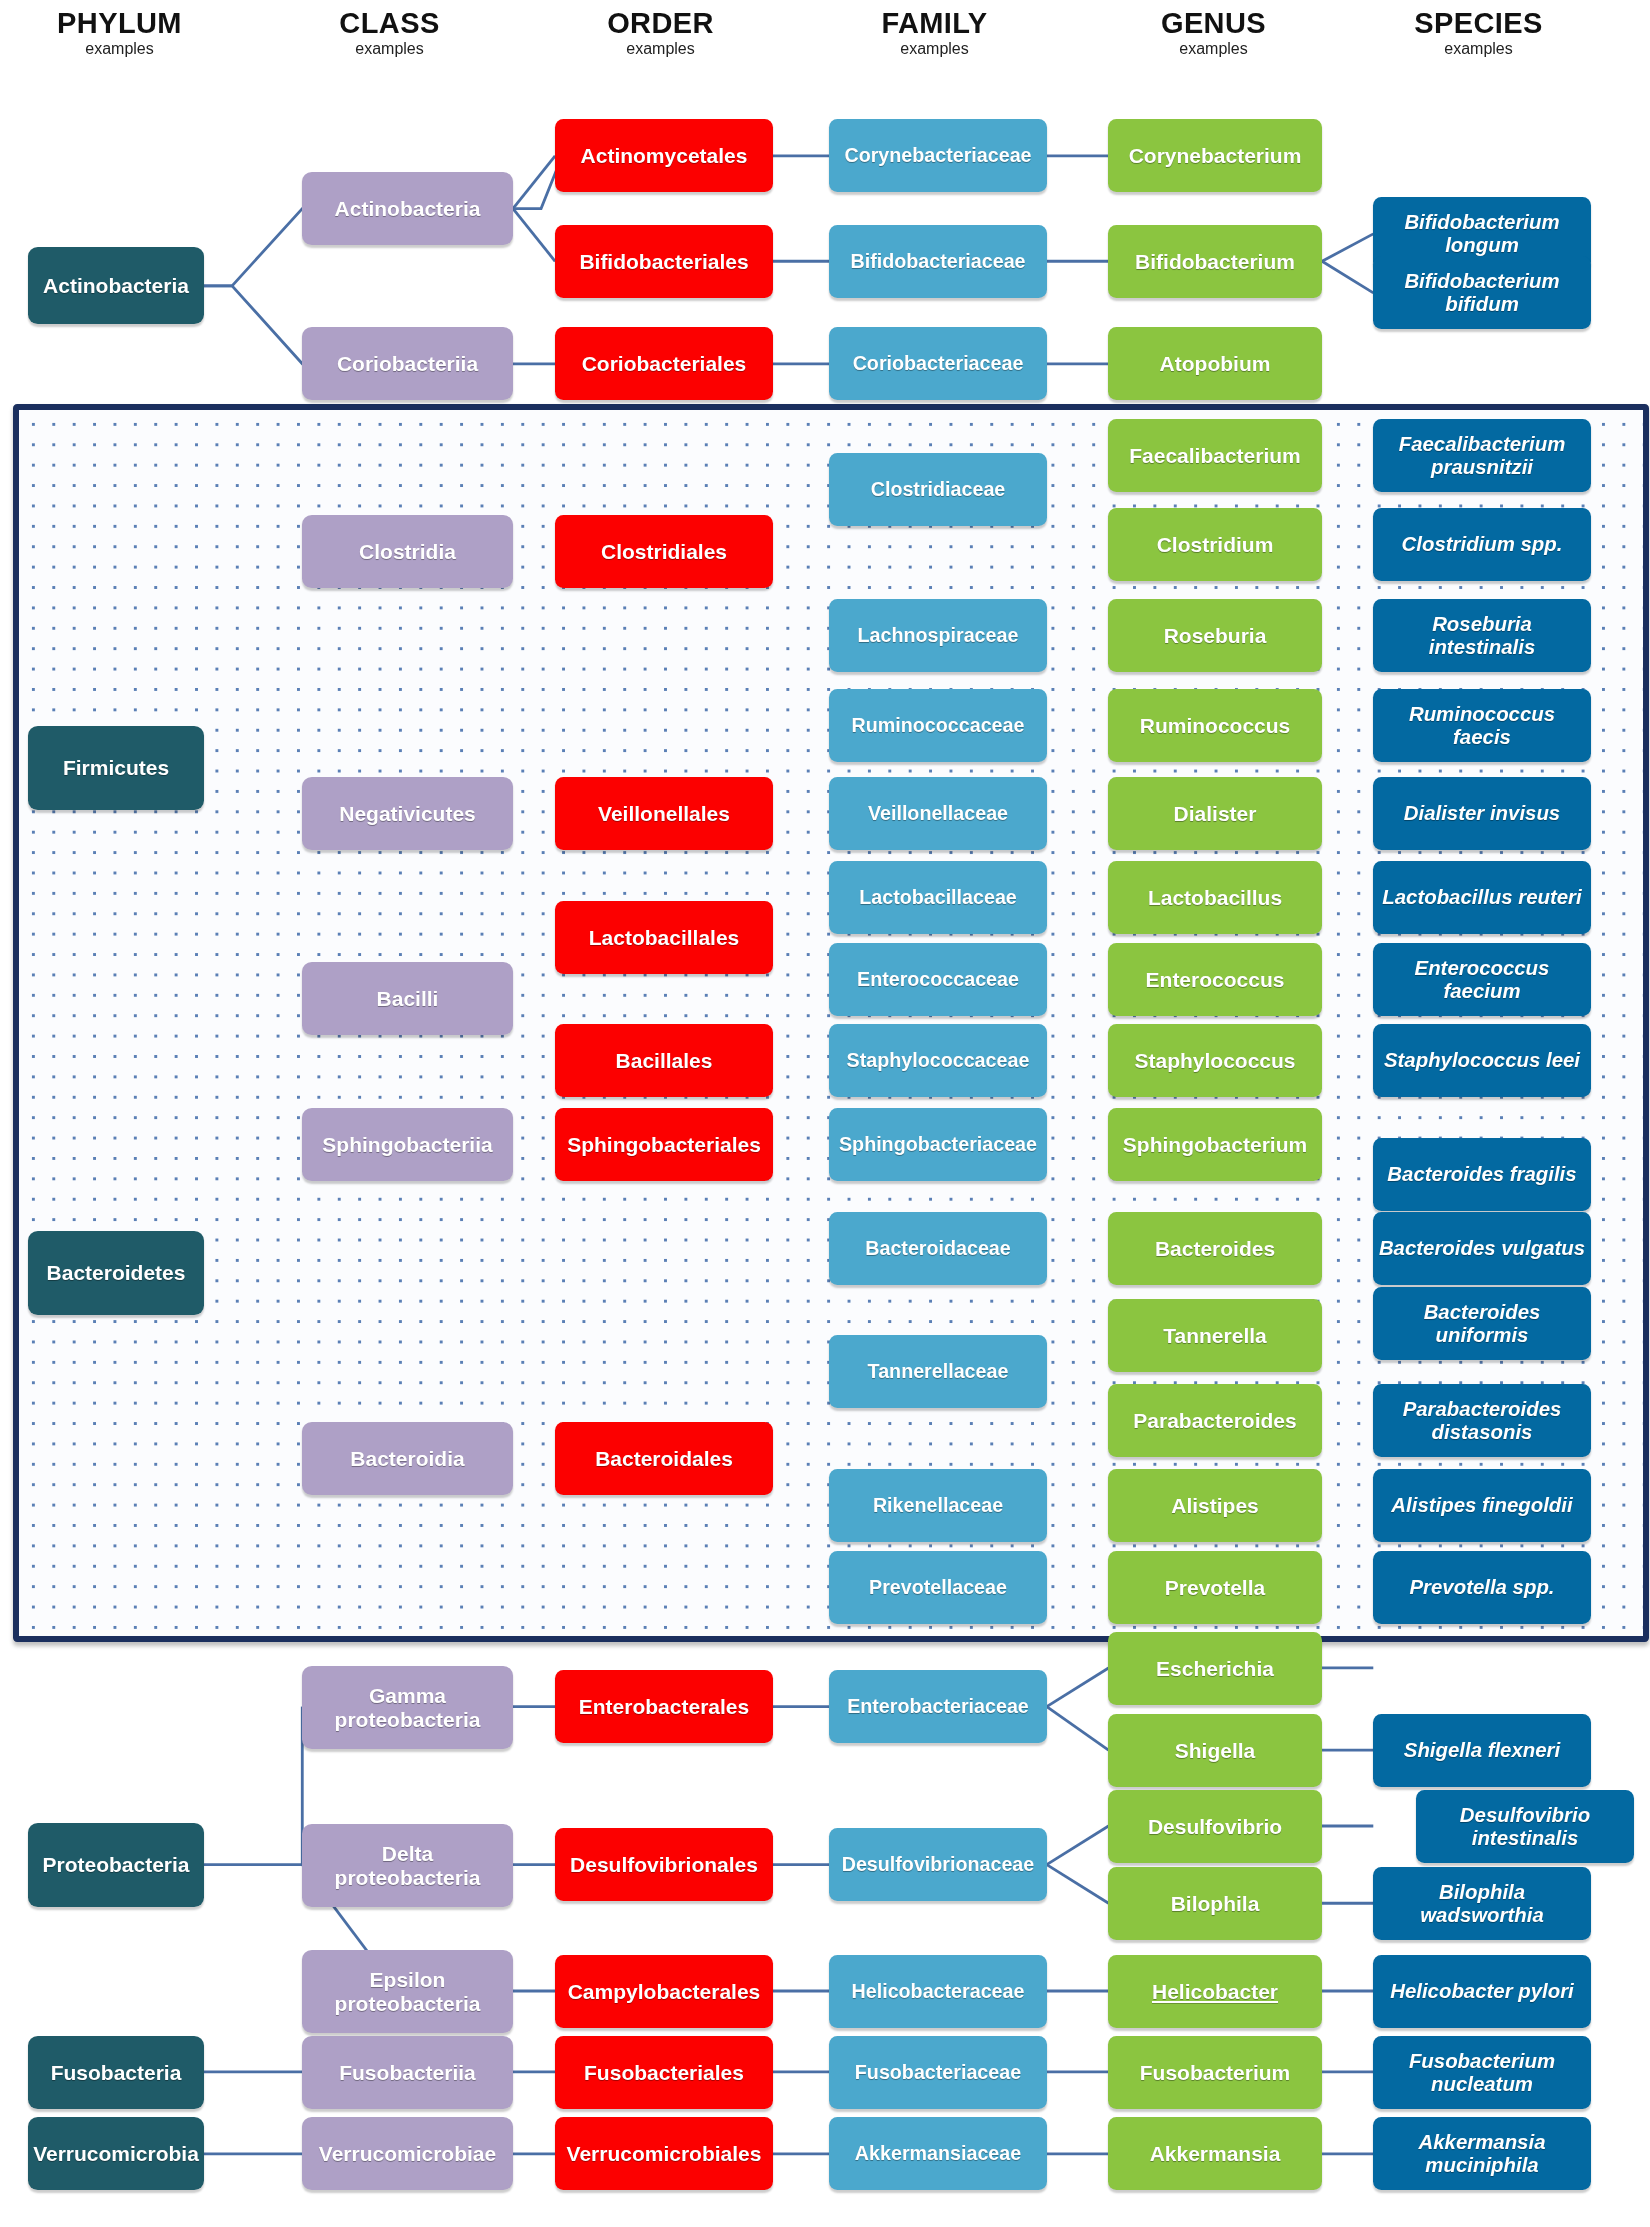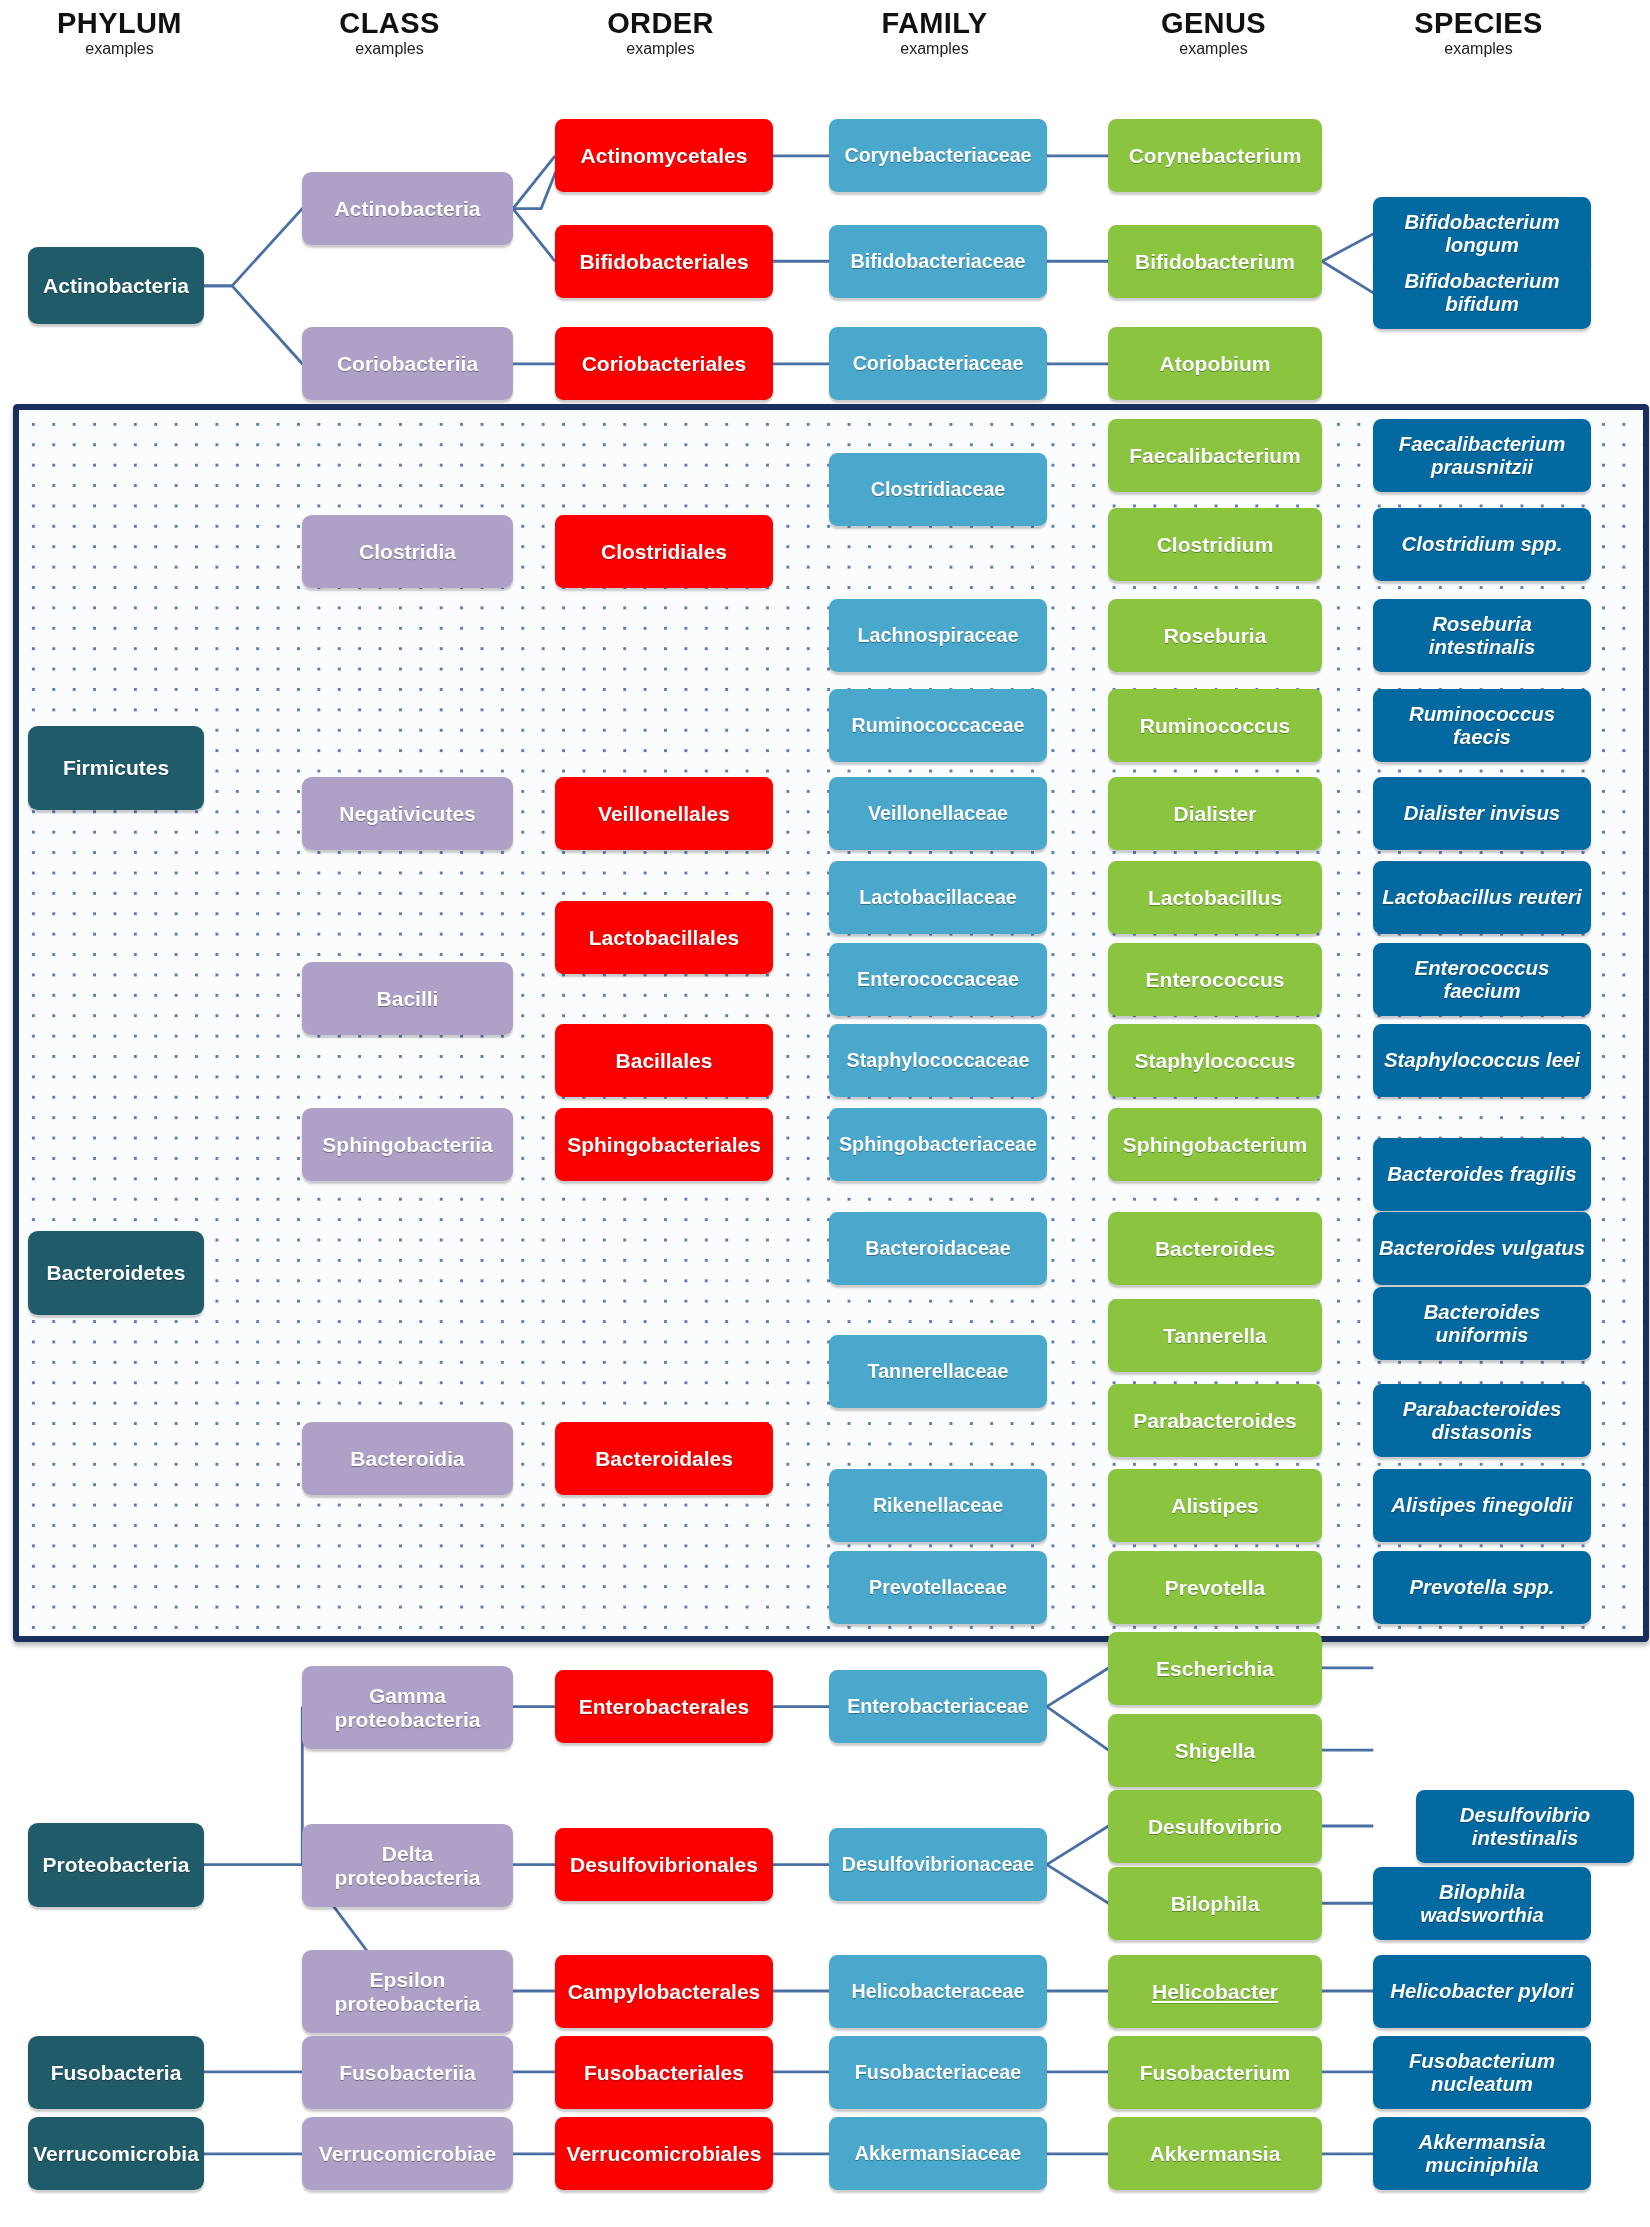--- a/index.html
+++ b/index.html
@@ -280,20 +280,21 @@
   <div class="node species" style="left:1373px;top:777px;width:218px;height:73px;">Dialister invisus</div>
   <div class="node species" style="left:1373px;top:861px;width:218px;height:73px;">Lactobacillus reuteri</div>
   <div class="node species" style="left:1373px;top:1024px;width:218px;height:73px;">Staphylococcus leei</div>
   <div class="node species" style="left:1373px;top:943px;width:218px;height:73px;">Enterococcus faecium</div>
   <div class="node species" style="left:1373px;top:1138px;width:218px;height:73px;">Bacteroides fragilis</div>
   <div class="node species" style="left:1373px;top:1212px;width:218px;height:73px;">Bacteroides vulgatus</div>
   <div class="node species" style="left:1373px;top:1287px;width:218px;height:73px;">Bacteroides uniformis</div>
   <div class="node species" style="left:1373px;top:1384px;width:218px;height:73px;">Parabacteroides distasonis</div>
   <div class="node species" style="left:1373px;top:1469px;width:218px;height:73px;">Alistipes finegoldii</div>
   <div class="node species" style="left:1373px;top:1551px;width:218px;height:73px;">Prevotella spp.</div>
+  <div class="node species" style="left:1373px;top:1714px;width:218px;height:73px;">Shigella flexneri</div>
   <div class="node species" style="left:1373px;top:1790px;width:218px;height:73px;margin-left:43px;">Desulfovibrio intestinalis</div>
   <div class="node species" style="left:1373px;top:1867px;width:218px;height:73px;">Bilophila wadsworthia</div>
   <div class="node species" style="left:1373px;top:1955px;width:218px;height:73px;">Helicobacter pylori</div>
   <div class="node species" style="left:1373px;top:2036px;width:218px;height:73px;">Fusobacterium nucleatum</div>
   <div class="node species" style="left:1373px;top:2117px;width:218px;height:73px;">Akkermansia muciniphila</div>
 
 </div>
 
 
 </body></html>

